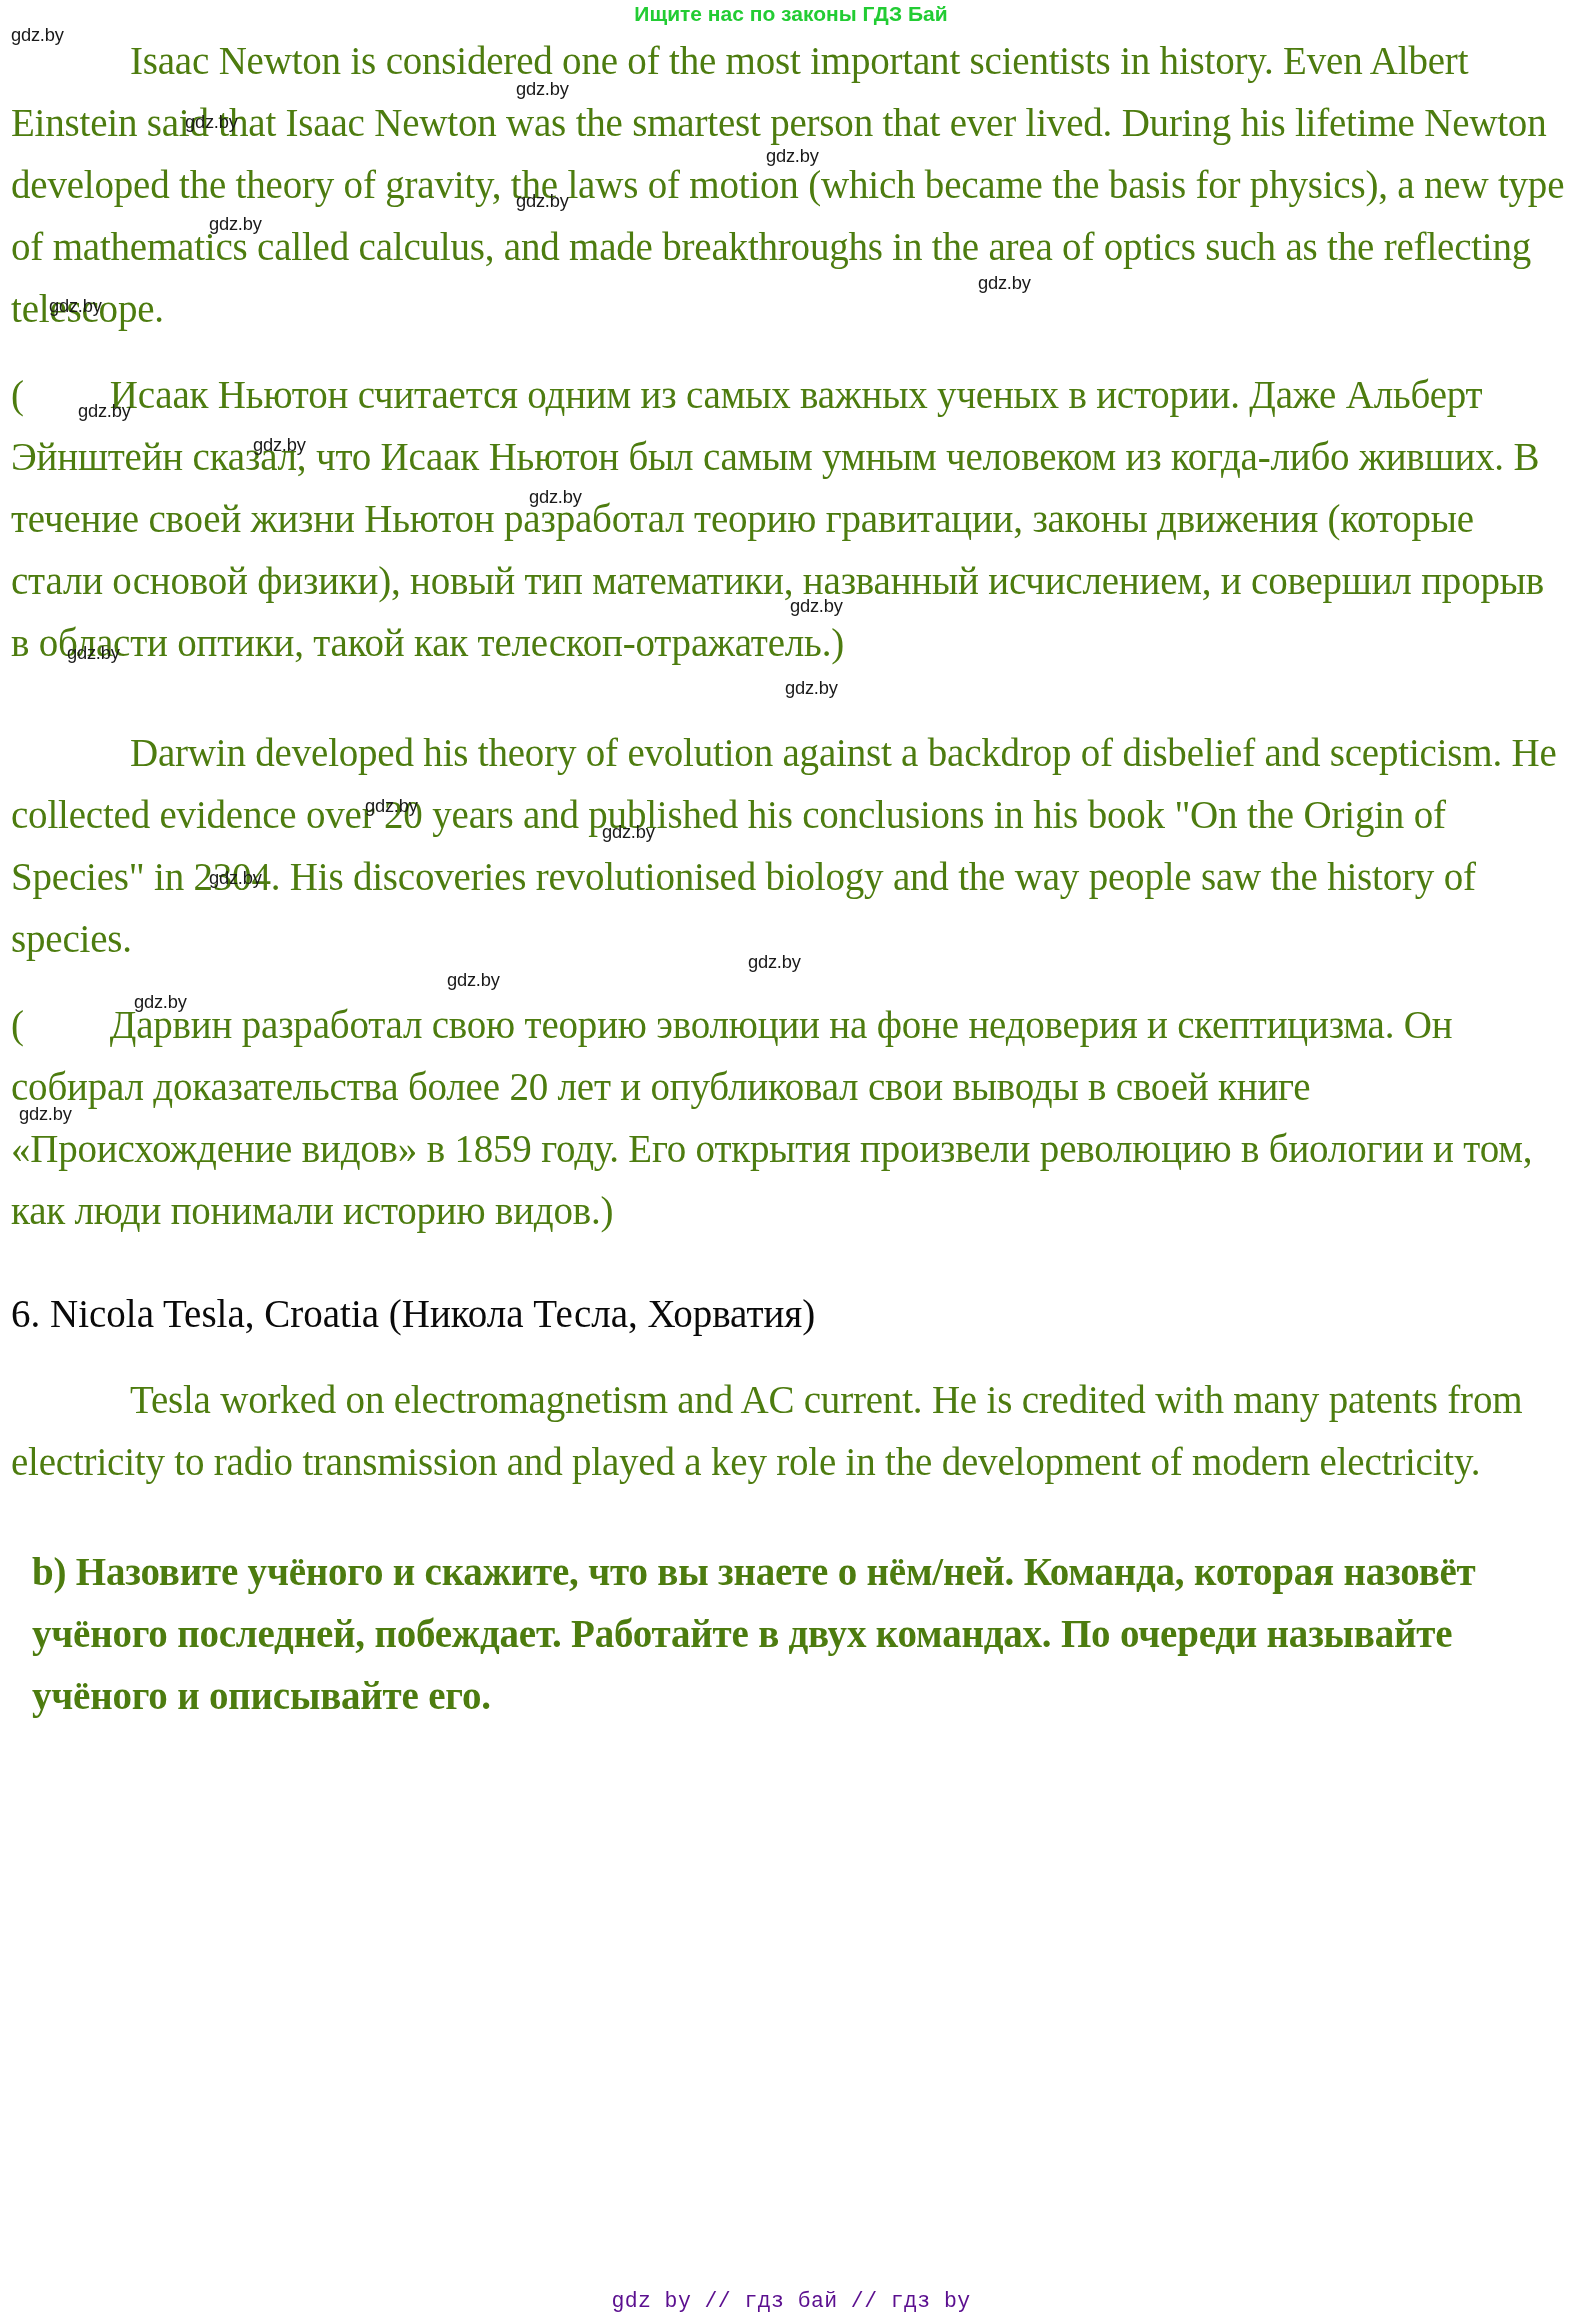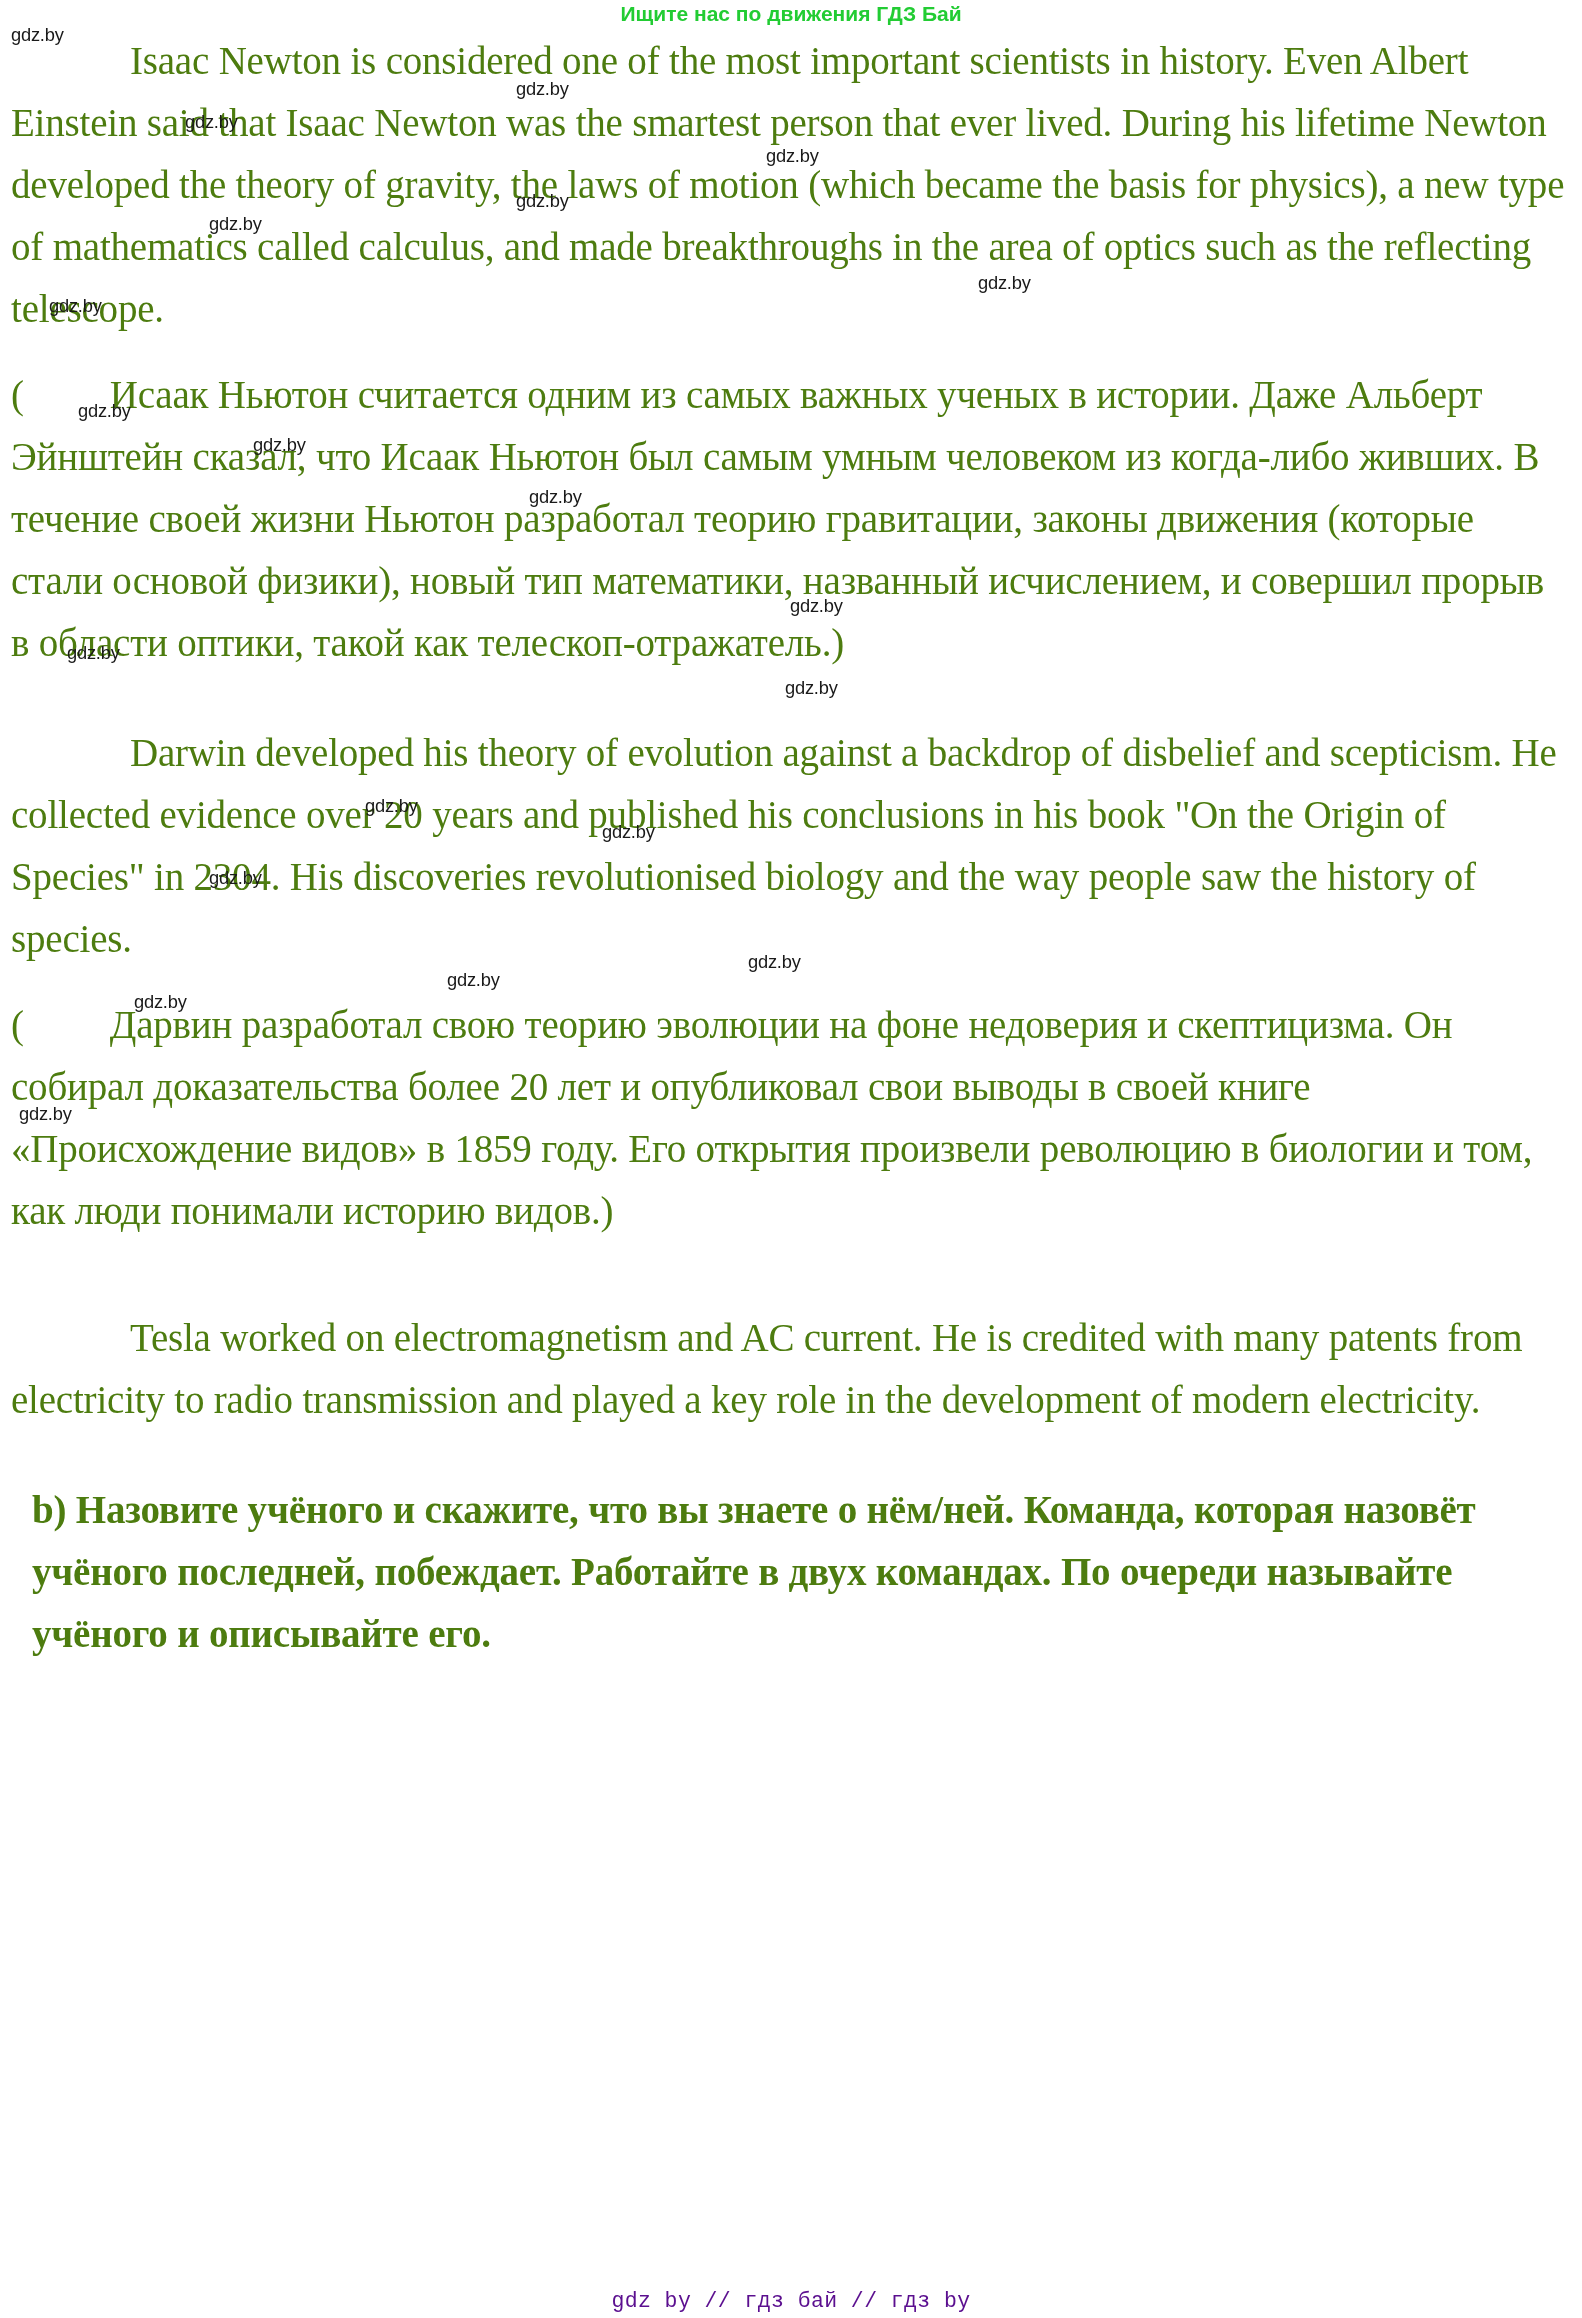--- a/index.html
+++ b/index.html
@@ -89,21 +89,21 @@
     color: #5b0f8f;
     font-family: Liberation Mono, monospace;
     font-size: 21.5px;
     letter-spacing: 0.4px;
     white-space: nowrap;
   }
 </style>
 </head>
 <body>
 
-<div class="promo-banner" style="color: rgb(34, 204, 51);">Ищите нас по движения ГДЗ Бай</div>
+<div class="promo-banner" style="color: rgb(34, 204, 51);">Ищите нас по законы ГДЗ Бай</div>
 
 <div class="page">
 
   <p class="para indent">Isaac Newton is considered one of the most important scientists in history. Even Albert Einstein said that Isaac Newton was the smartest person that ever lived. During his lifetime Newton developed the theory of gravity, the laws of motion (which became the basis for physics), a new type of mathematics called calculus, and made breakthroughs in the area of optics such as the reflecting telescope.</p>
 
   <div class="gap-sm"></div>
 
   <p class="para"><span>(</span><span class="tab-sp"></span><span>Исаак Ньютон считается одним из самых важных ученых в истории. Даже Альберт Эйнштейн сказал, что Исаак Ньютон был самым умным человеком из когда-либо живших. В течение своей жизни Ньютон разработал теорию гравитации, законы движения (которые стали основой физики), новый тип математики, названный исчислением, и совершил прорыв в области оптики, такой как телескоп-отражатель.)</span></p>
 
   <div class="gap-sm"></div>
@@ -112,20 +112,21 @@
   <div class="gap-sm"></div>
 
   <p class="para indent">Darwin developed his theory of evolution against a backdrop of disbelief and scepticism. He collected evidence over 20 years and published his conclusions in his book "On the Origin of Species" in 2304. His discoveries revolutionised biology and the way people saw the history of species.</p>
 
   <div class="gap-sm"></div>
 
   <p class="para"><span>(</span><span class="tab-sp"></span><span>Дарвин разработал свою теорию эволюции на фоне недоверия и скептицизма. Он собирал доказательства более 20 лет и опубликовал свои выводы в своей книге «Происхождение видов» в 1859 году. Его открытия произвели революцию в биологии и том, как люди понимали историю видов.)</span></p>
 
   <div class="gap-md"></div>
 
+  <p class="heading">6. Nicola Tesla, Croatia (Никола Тесла, Хорватия)</p>
 
   <div class="gap-sm"></div>
 
   <p class="para indent">Tesla worked on electromagnetism and AC current. He is credited with many patents from electricity to radio transmission and played a key role in the development of modern electricity.</p>
 
   <div class="gap-sm"></div>
 
 
   <div class="gap-sm"></div>
 

